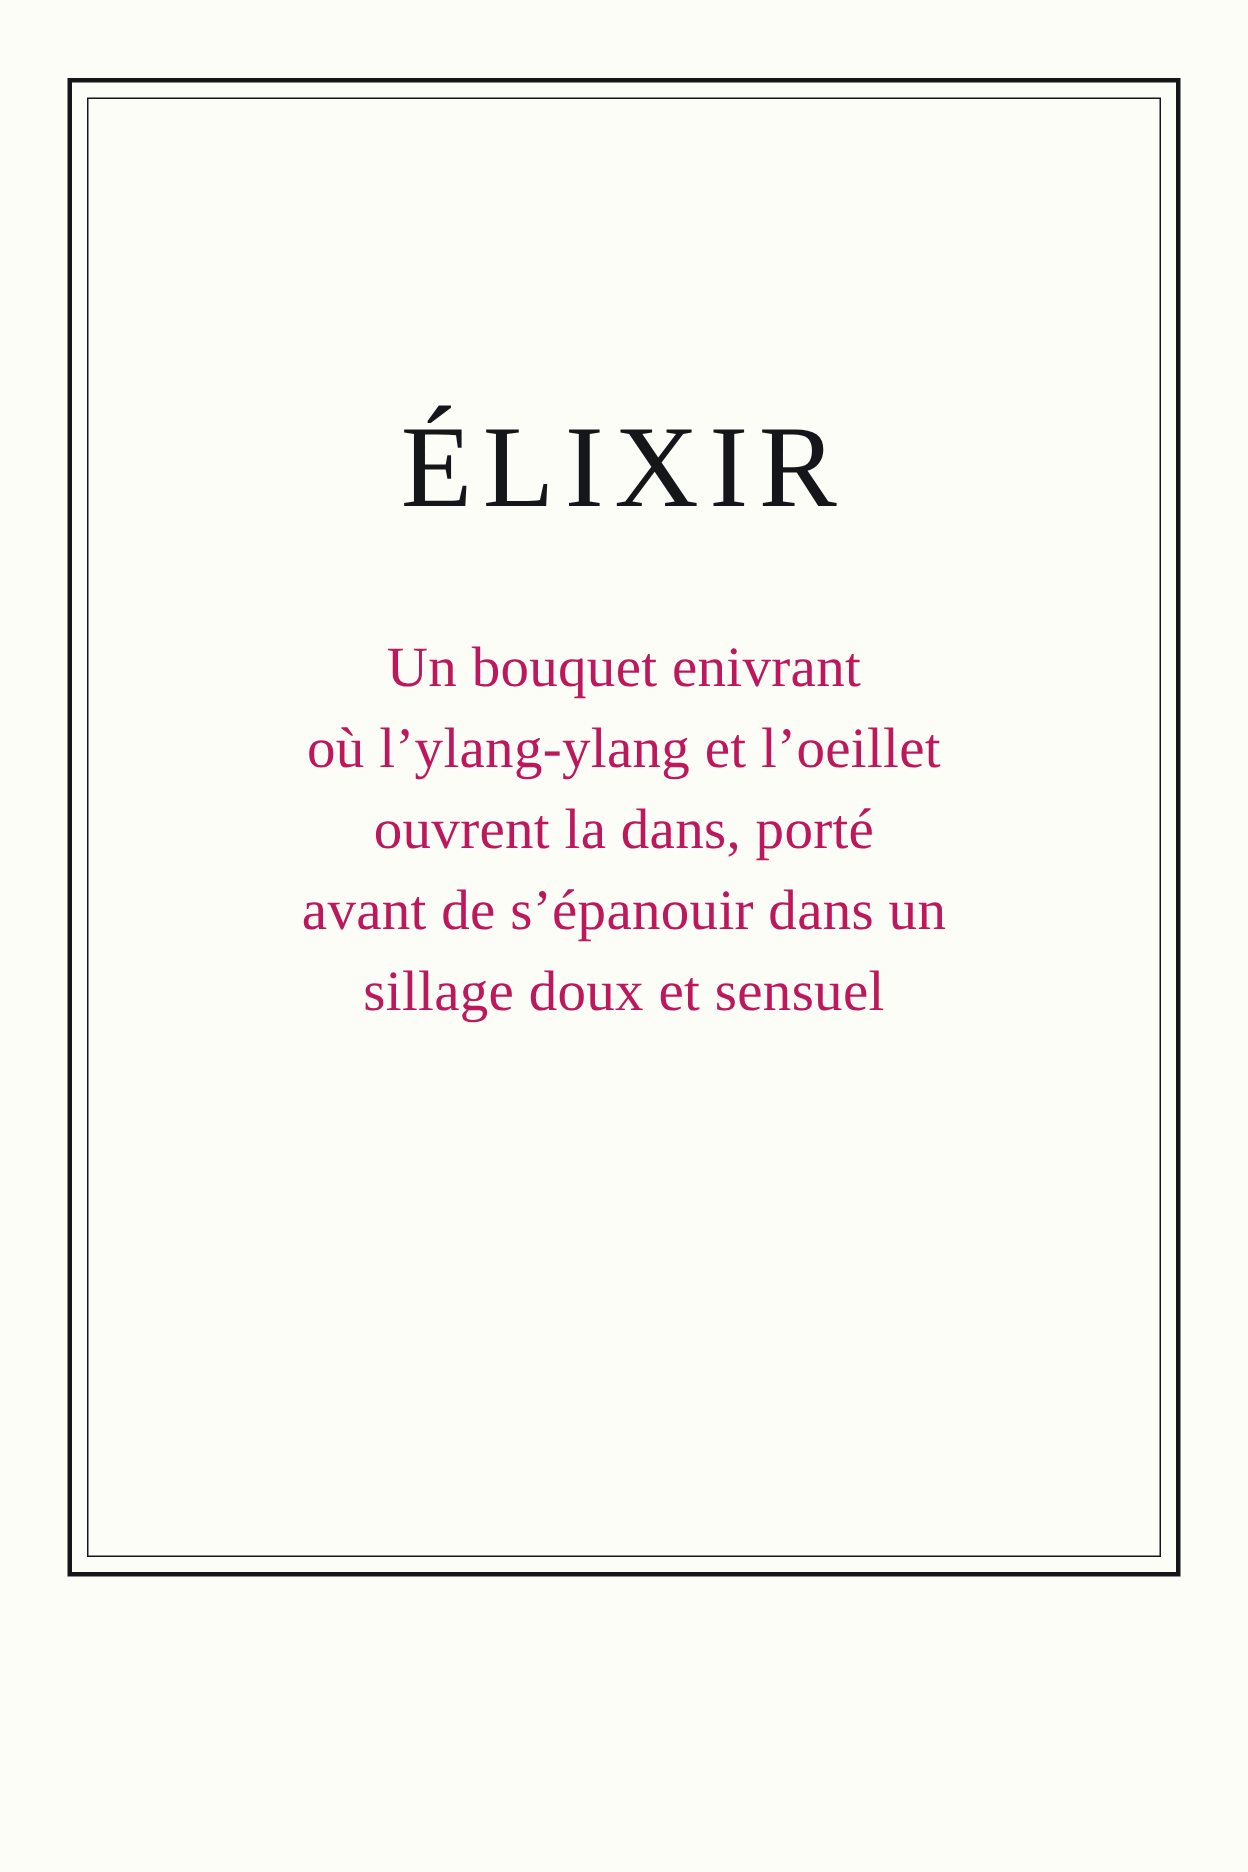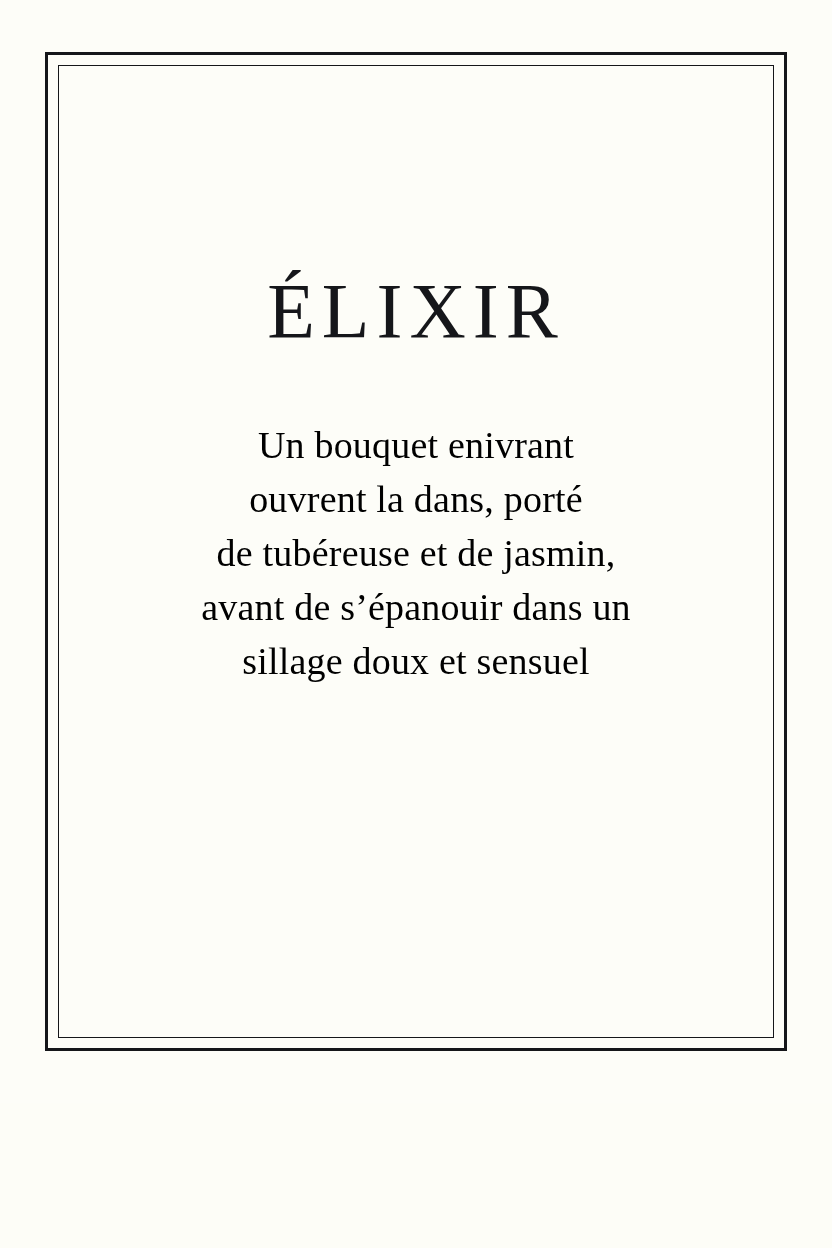--- a/index.html
+++ b/index.html
@@ -60,21 +60,21 @@
     font-family: "Liberation Serif", serif;
     font-size: 78px;
     line-height: 1.18;
     letter-spacing: 7px;
     font-weight: 400;
     white-space: nowrap;
   }
   .body-block {
     margin-top: 62px;
     text-align: center;
-    color: #000000;
+    color: #be185d;
   }
   .body-line {
     font-family: "Liberation Serif", serif;
     font-size: 38px;
     line-height: 1.42;
     letter-spacing: 0.2px;
     white-space: nowrap;
   }
 </style>
 </head>
@@ -86,20 +86,20 @@
   <div class="frame-inner"></div>
 
   <div class="content">
 
     <div class="title-block">
       <div class="title-line">ÉLIXIR</div>
     </div>
 
     <div class="body-block">
       <div class="body-line">Un bouquet enivrant</div>
+      <div class="body-line">où l’ylang-ylang et l’oeillet</div>
       <div class="body-line">ouvrent la dans, porté</div>
-      <div class="body-line">de tubéreuse et de jasmin,</div>
       <div class="body-line">avant de s’épanouir dans un</div>
       <div class="body-line">sillage doux et sensuel</div>
     </div>
 
   </div>
 </div>
 
 </body></html>

